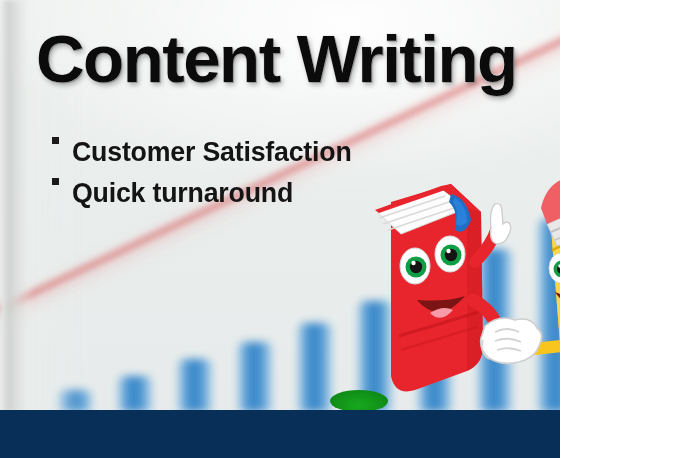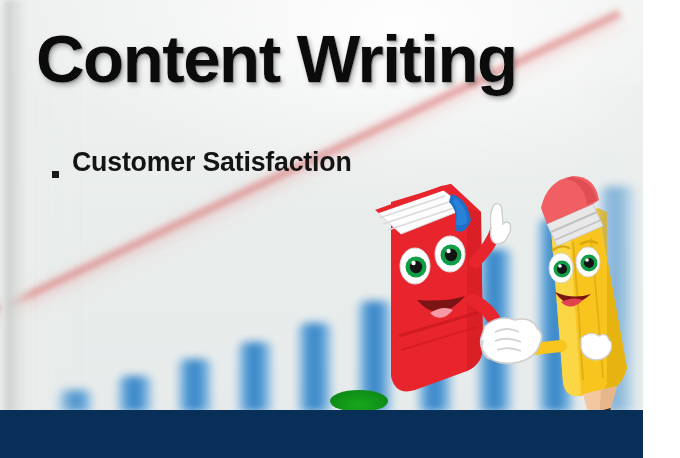--- a/index.html
+++ b/index.html
@@ -1,20 +1,20 @@
 <!DOCTYPE html>
 <html><head>
 <meta charset="utf-8">
 <style>
   html,body{margin:0;padding:0;background:#ffffff;}
   body{font-family:"Liberation Sans", sans-serif;}
 
   #stage{
     position:relative;
-    width:643px;height:458px;
+    width:560px;height:458px;
     overflow:hidden;
     background:#eaeeec;
   }
 
   
   .bg-base{
     position:absolute;inset:0;
     background:
       linear-gradient(180deg,#eef1ef 0%,#e9edec 45%,#e6eaea 100%);
   }
@@ -118,21 +118,21 @@
        2px 3px 5px rgba(0,0,0,.30);
     white-space:nowrap;
   }
 
   
   .bullets{
     position:absolute;left:52px;top:137px;
     width:420px;
   }
   .bullet-row{
-    display:flex;align-items:flex-end;
+    display:flex;align-items:flex-start;
     height:41px;
   }
   .bullet-mark{
     width:7px;height:7px;
     background:#1a1a1a;
     margin-right:13px;
     flex:0 0 auto;
   }
   .bullet-text{
     font-family:"Liberation Sans", sans-serif;
@@ -186,20 +186,24 @@
 
   <div class="green-blob"></div>
 
   <div class="title">Content Writing</div>
 
   <div class="bullets">
     <div class="bullet-row">
       <span class="bullet-mark"></span>
       <span class="bullet-text">Customer Satisfaction</span>
     </div>
+    <div class="bullet-row">
+      <span class="bullet-mark"></span>
+      <span class="bullet-text">Quick turnaround</span>
+    </div>
   </div>
 
   <div class="characters">
     <svg width="300" height="270" viewBox="0 0 300 270" xmlns="http://www.w3.org/2000/svg">
 
       <g>
 
         <path d="M36 52 L96 34 L126 62 L128 196 Q128 214 112 221 L60 240 Q40 246 36 226 Z" fill="#e8252c"></path>
 
         <path d="M112 58 L126 62 L128 196 Q128 214 112 221 Z" fill="#cf1b22" opacity=".55"></path>

